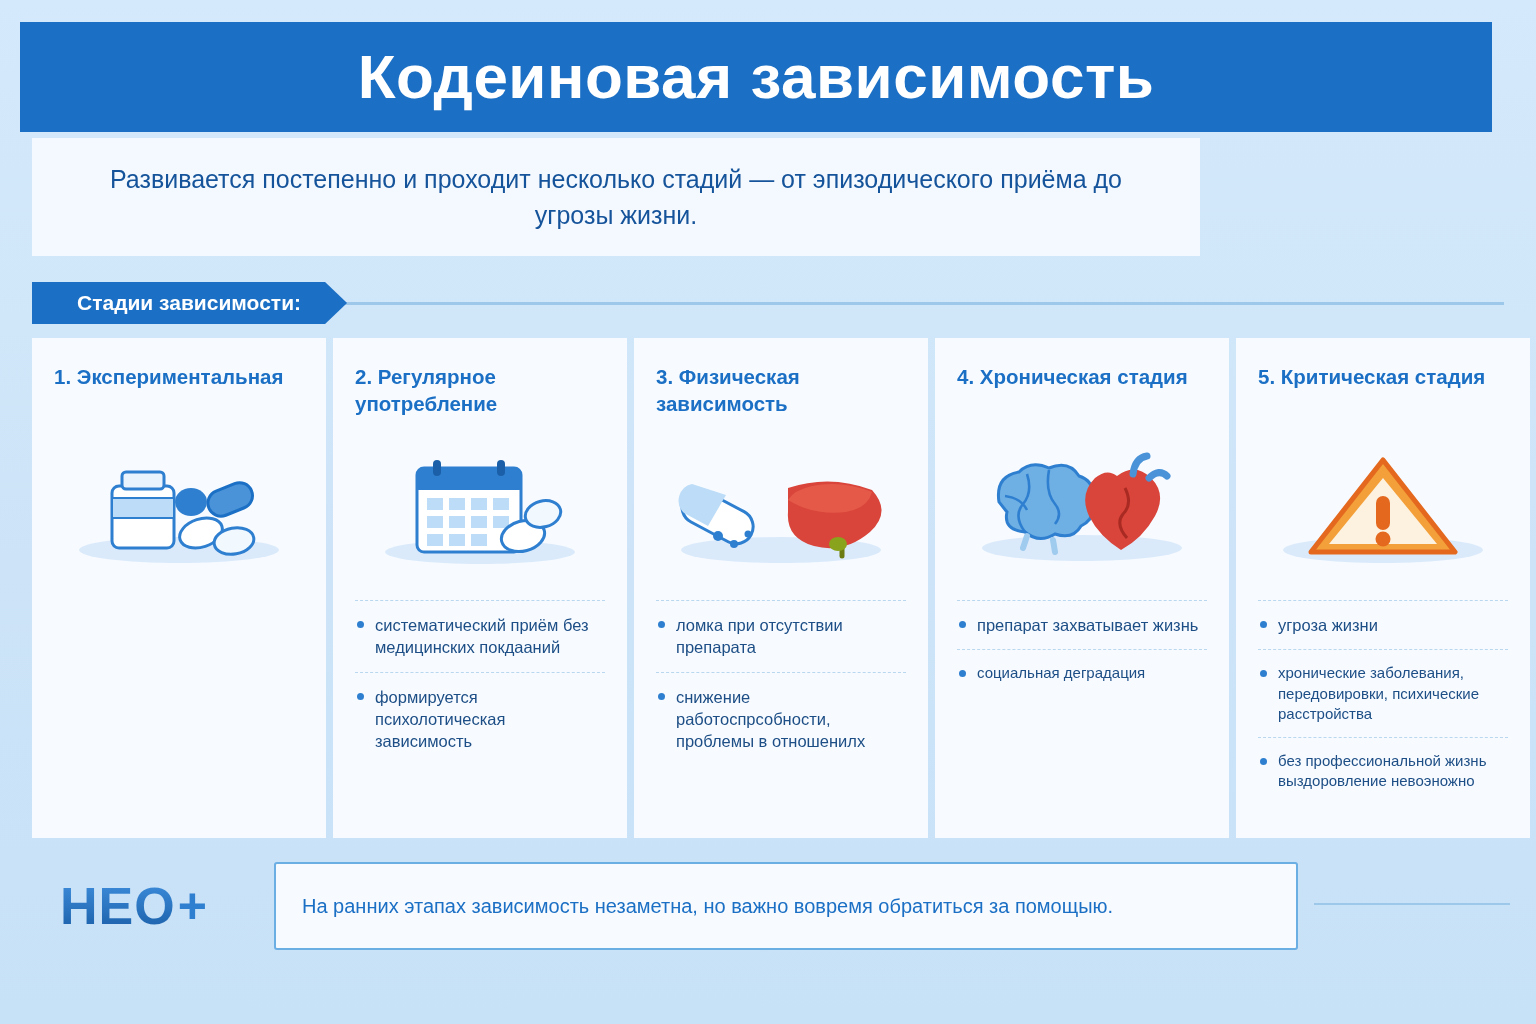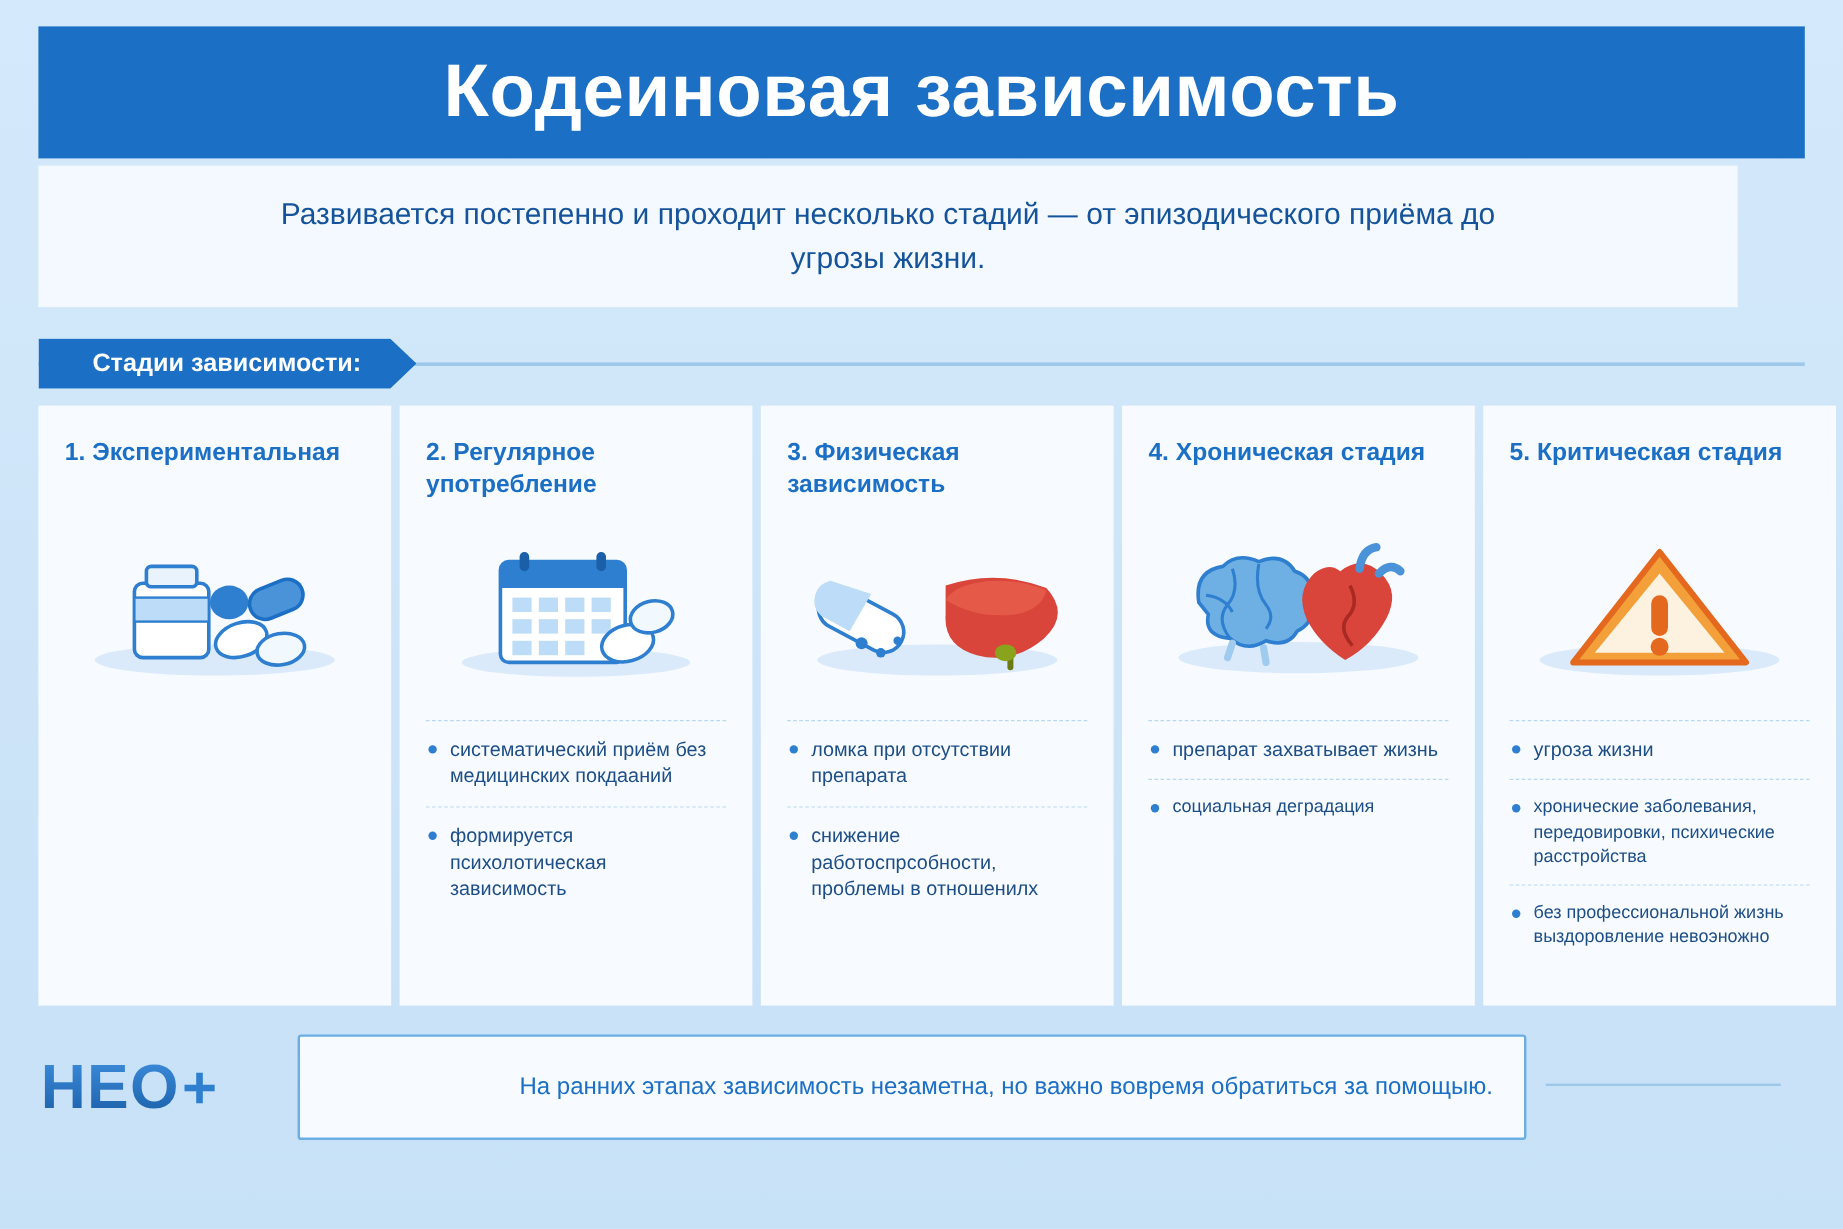--- a/index.html
+++ b/index.html
@@ -17,21 +17,21 @@
     position: relative;
     width: 1536px;
     height: 1024px;
     background: linear-gradient(180deg, #d4e9fb 0%, #cde4f8 55%, #c7e1f7 100%);
     box-sizing: border-box;
   }
 
   
   .header-bar {
     position: absolute;
-    left: 32px;
+    left: 20px;
     top: 22px;
     width: 1472px;
     height: 110px;
     background: #1b6fc4;
     display: flex;
     align-items: center;
     justify-content: center;
   }
   .header-title {
     color: #ffffff;
@@ -40,21 +40,21 @@
     letter-spacing: 0.5px;
     line-height: 1;
     white-space: nowrap;
   }
 
   
   .subtitle-box {
     position: absolute;
     left: 32px;
     top: 138px;
-    width: 1416px;
+    width: 1168px;
     height: 118px;
     background: #f3f9fe;
     display: flex;
     align-items: center;
     justify-content: center;
     text-align: center;
   }
   .subtitle-text {
     color: #15539a;
     font-size: 25px;
@@ -151,21 +151,21 @@
     top: 20px;
     width: 7px;
     height: 7px;
     border-radius: 50%;
     background: #2f7fd0;
   }
 
   
   .footer {
     position: absolute;
-    left: 20px;
+    left: 46px;
     top: 856px;
     width: 1472px;
     height: 100px;
   }
   .logo {
     position: absolute;
     left: 14px;
     top: 18px;
     width: 200px;
     height: 64px;
@@ -194,21 +194,21 @@
     position: absolute;
     left: 228px;
     top: 6px;
     width: 1020px;
     height: 84px;
     background: #f7fbff;
     border: 2px solid #6aaee4;
     border-radius: 3px;
     display: flex;
     align-items: center;
-    justify-content: flex-end;
+    justify-content: flex-start;
     text-align: center;
   }
   .footer-note span {
     color: #1b6fc4;
     font-size: 20px;
     line-height: 1.4;
     padding: 0 26px;
   }
   .footer-rule {
     position: absolute;

